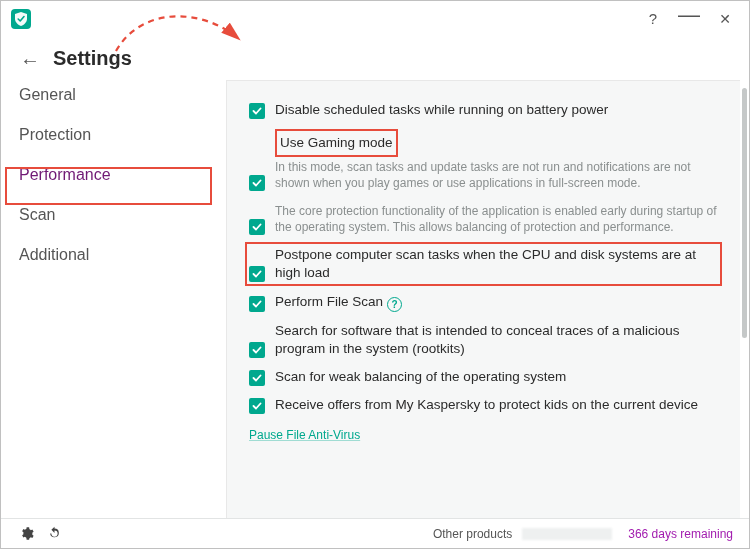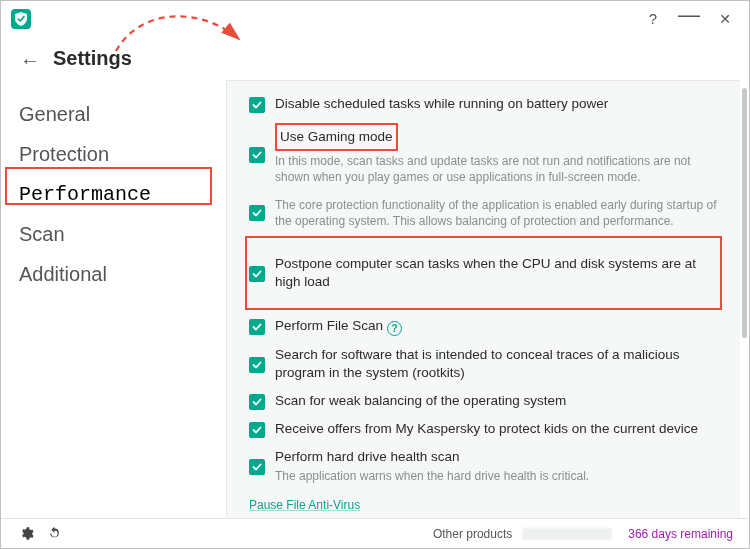--- a/index.html
+++ b/index.html
@@ -17,30 +17,30 @@
   .tb-close { font-size: 14px; }
 
   
   .header { height: 44px; display: flex; align-items: center; padding: 0 8px 0 12px; }
   .back-arrow { width: 34px; height: 34px; display: flex; align-items: center; justify-content: center; color: #555; font-size: 20px; }
   .page-title { font-size: 20px; font-weight: 600; margin-left: 6px; color: #2b2b2b; }
 
   
   .body { flex: 1; display: flex; min-height: 0; }
   .sidebar { width: 225px; padding-top: 6px; position: relative; }
-  .side-item { height: 40px; display: flex; align-items: flex-end; padding-left: 18px; color: #555; font-size: 20px; cursor: default; }
-  .side-item.active { color: #000000; font-family: Liberation Mono, monospace; }
+  .side-item { height: 40px; display: flex; align-items: flex-start; padding-left: 18px; color: #555; font-size: 16px; cursor: default; }
+  .side-item.active { color: #701a75; }
   .side-active-box { position: absolute; border: 2px solid #e74c3c; left: 4px; width: 207px; height: 38px; pointer-events: none; }
 
   .content-wrap { flex: 1; position: relative; display: flex; }
   .content { flex: 1; background: #f6f7f7; border-left: 1px solid #e8e8e8; border-top: 1px solid #e8e8e8; padding: 14px 20px 10px 22px; overflow: hidden; position: relative; }
   .scrollbar { width: 9px; background: transparent; position: relative; }
   .sb-thumb { position: absolute; right: 2px; top: 8px; width: 5px; height: 250px; background: #c5c8c8; border-radius: 3px; }
 
-  .opt { display: flex; align-items: center; margin-bottom: 10px; position: relative; }
+  .opt { display: flex; align-items: flex-end; margin-bottom: 10px; position: relative; margin-top: 6px; }
   .chk { width: 16px; height: 16px; background: #00a88e; border-radius: 2px; flex-shrink: 0; display: flex; align-items: center; justify-content: center; margin-top: 1px; }
   .chk svg { display:block; }
   .opt-body { margin-left: 10px; flex: 1; }
   .opt-label { font-size: 13.5px; color: #2b2b2b; line-height: 18px; }
   .opt-desc { font-size: 12px; color: #8a8f8f; line-height: 16px; margin-top: 2px; }
   .help-ic { display:inline-flex; width:15px; height:15px; border:1.5px solid #00a88e; border-radius:50%; color:#00a88e; font-size:10px; align-items:center; justify-content:center; margin-left:4px; font-weight:600; vertical-align: -2px;}
 
   .hl-box { border: 2px solid #e74c3c; padding: 3px 3px; display: inline-block; }
   .row-hl { position: absolute; border: 2px solid #e74c3c; pointer-events: none; }
 
@@ -131,21 +131,21 @@
               <svg width="10" height="10" viewBox="0 0 10 10">
                 <path d="M1.5 5 L4 7.5 L8.5 2.5" stroke="#fff" stroke-width="1.8" fill="none" stroke-linecap="round" stroke-linejoin="round"></path>
               </svg>
             </div>
           <div class="opt-body">
             <div class="opt-desc">The core protection functionality of the application is enabled early during startup of the operating system. This allows balancing of protection and performance.</div>
           </div>
         </div>
 
 
-        <div class="opt" style="padding:16px 0;">
+        <div class="opt" style="padding:1px 0;">
           <div class="row-hl" style="left:-4px; right:-2px; top:-3px; bottom:-3px;"></div>
           <div class="chk">
               <svg width="10" height="10" viewBox="0 0 10 10">
                 <path d="M1.5 5 L4 7.5 L8.5 2.5" stroke="#fff" stroke-width="1.8" fill="none" stroke-linecap="round" stroke-linejoin="round"></path>
               </svg>
             </div>
           <div class="opt-body">
               <div class="opt-label">Postpone computer scan tasks when the CPU and disk systems are at high load</div>
             </div>
         </div>
@@ -185,31 +185,20 @@
           <div class="chk">
               <svg width="10" height="10" viewBox="0 0 10 10">
                 <path d="M1.5 5 L4 7.5 L8.5 2.5" stroke="#fff" stroke-width="1.8" fill="none" stroke-linecap="round" stroke-linejoin="round"></path>
               </svg>
             </div>
           <div class="opt-body">
               <div class="opt-label">Receive offers from My Kaspersky to protect kids on the current device</div>
             </div>
         </div>
 
-        <div class="opt">
-          <div class="chk">
-              <svg width="10" height="10" viewBox="0 0 10 10">
-                <path d="M1.5 5 L4 7.5 L8.5 2.5" stroke="#fff" stroke-width="1.8" fill="none" stroke-linecap="round" stroke-linejoin="round"></path>
-              </svg>
-            </div>
-          <div class="opt-body">
-            <div class="opt-label">Perform hard drive health scan</div>
-            <div class="opt-desc">The application warns when the hard drive health is critical.</div>
-          </div>
-        </div>
 
         <a class="link">Pause File Anti-Virus</a>
       </div>
 
       <div class="scrollbar">
         <div class="sb-thumb"></div>
       </div>
     </div>
 
     <svg class="arrow-ov" style="left:-120px; top:-10px;" width="380" height="150">

